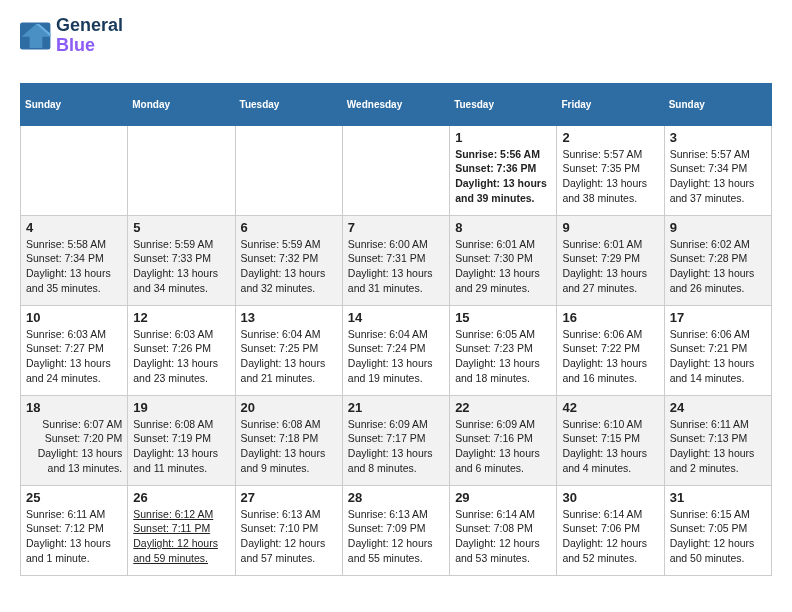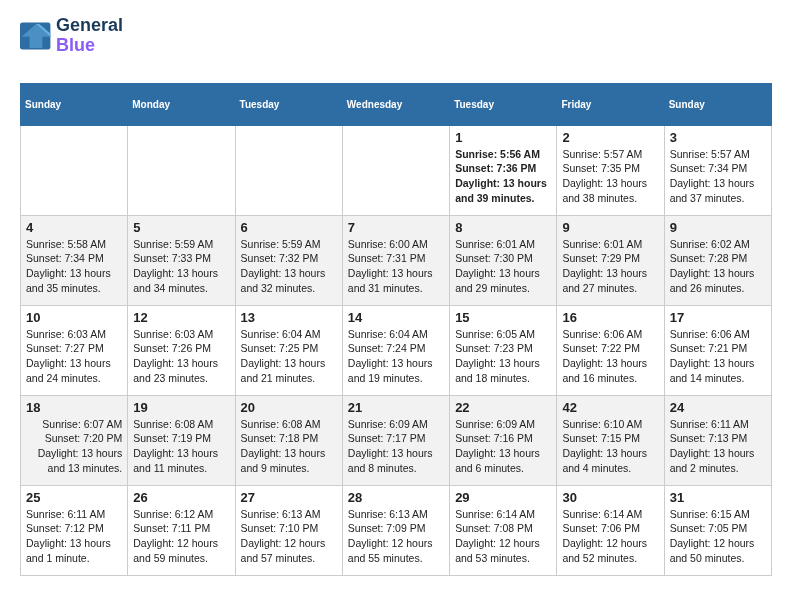--- a/index.html
+++ b/index.html
@@ -273,21 +273,21 @@
       </tr>
       <tr>
         <td>
           <span class="day-num">25</span>
           <div class="cell-content" style="white-space: pre-line;">Sunrise: 6:11 AM
 Sunset: 7:12 PM
 Daylight: 13 hours and 1 minute.</div>
         </td>
         <td>
           <span class="day-num">26</span>
-          <div class="cell-content" style="white-space: pre-line;">Sunrise: 6:12 AM
+          <div class="cell-content" style="white-space: pre-line; text-decoration: underline;">Sunrise: 6:12 AM
 Sunset: 7:11 PM
 Daylight: 12 hours and 59 minutes.</div>
         </td>
         <td>
           <span class="day-num">27</span>
           <div class="cell-content" style="white-space: pre-line;">Sunrise: 6:13 AM
 Sunset: 7:10 PM
 Daylight: 12 hours and 57 minutes.</div>
         </td>
         <td>

